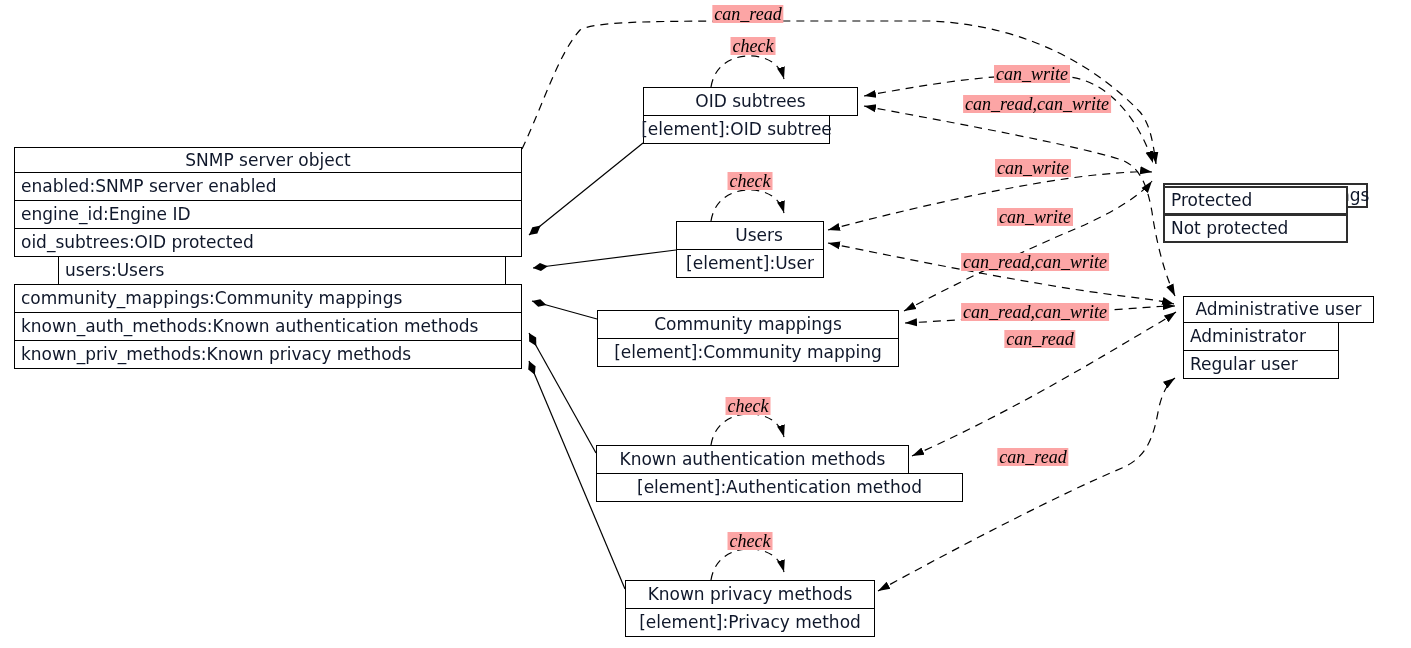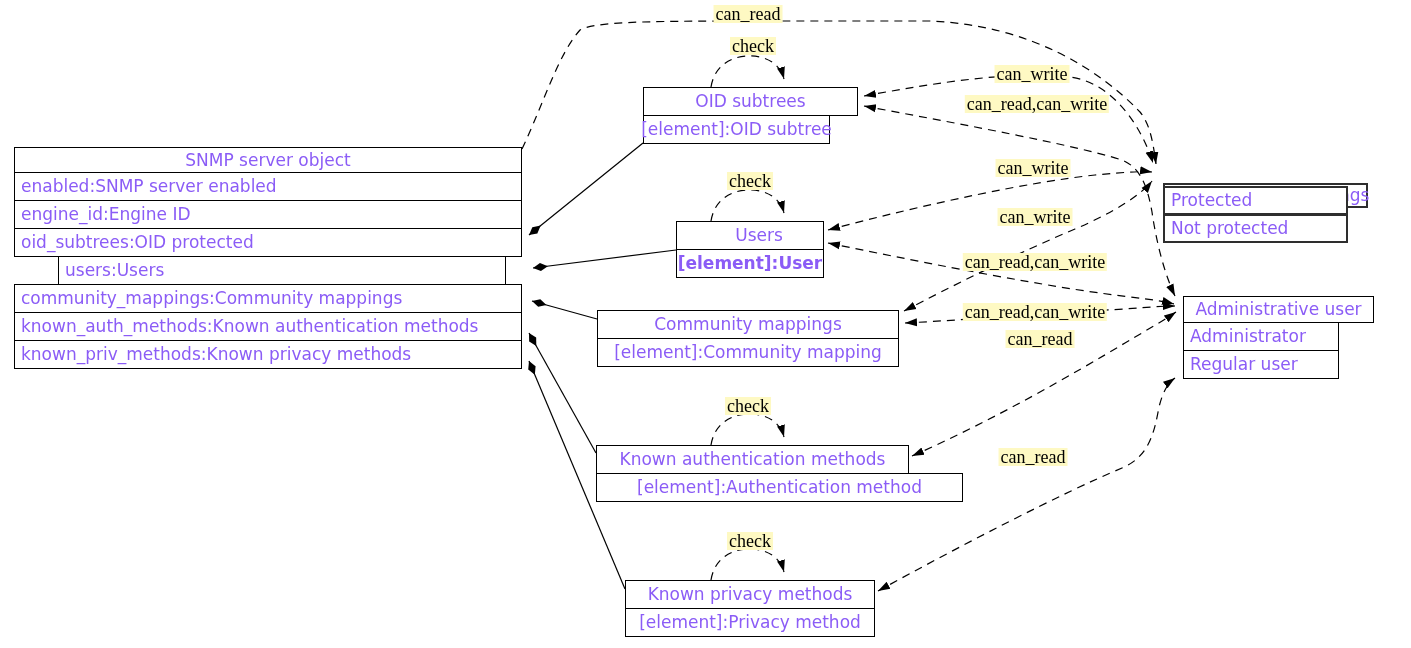--- a/index.html
+++ b/index.html
@@ -5,30 +5,30 @@
   html,body { margin:0; padding:0; background:#ffffff; }
   #stage {
     position:relative; width:1411px; height:648px; background:#ffffff;
     font-family:"DejaVu Sans", sans-serif; overflow:hidden;
   }
   #edges { position:absolute; left:0; top:0; width:1411px; height:648px; }
   .node { position:absolute; }
   .row {
     position:absolute; box-sizing:border-box; background:#ffffff;
     border:1px solid #000; display:flex; align-items:center;
-    font-size:17px; color:#8b5cf6; white-space:nowrap; line-height:1;
+    font-size:17px; color:#0f172a; white-space:nowrap; line-height:1;
   }
   .row.center { justify-content:center; }
   .row.left   { padding-left:6px; justify-content:flex-start; }
   .thick .row { border-width:2px; border-color:#2e2e2e; }
   .elabel {
     position:absolute; transform:translate(-50%,-50%);
     font-family:"Liberation Serif","DejaVu Serif", serif;
-    font-size:18px; color:#000; background:#fef9c3; padding:0 2px;
-    white-space:nowrap; line-height:1;
+    font-size:18px; color:#000; background:#fca5a5; padding:0 2px;
+    white-space:nowrap; line-height:1;font-style:italic;
   }
 </style>
 </head>
 <body>
 
 <div id="stage">
 
   <svg id="edges" viewBox="0 0 1411 648" xmlns="http://www.w3.org/2000/svg">
     <defs>
       <marker id="arr" orient="auto-start-reverse" markerUnits="userSpaceOnUse" markerWidth="14" markerHeight="10" refX="12" refY="5">
@@ -78,21 +78,21 @@
     <div class="row left" style="left:0; top:193px; width:508px; height:29px;">known_priv_methods:Known privacy methods</div>
   </div>
 
   <div class="node" style="left:643px; top:87px;">
     <div class="row center" style="left:0; top:0;    width:215px; height:29px;">OID subtrees</div>
     <div class="row center" style="left:0; top:28px; width:187px; height:29px;">[element]:OID subtree</div>
   </div>
 
   <div class="node" style="left:676px; top:221px;">
     <div class="row center" style="left:0; top:0;    width:148px; height:29px;padding-left:18px;">Users</div>
-    <div class="row center" style="left:0; top:28px; width:148px; height:29px;font-weight:bold;">[element]:User</div>
+    <div class="row center" style="left:0; top:28px; width:148px; height:29px;">[element]:User</div>
   </div>
 
   <div class="node" style="left:597px; top:310px;">
     <div class="row center" style="left:0; top:0;    width:302px; height:29px;">Community mappings</div>
     <div class="row center" style="left:0; top:28px; width:302px; height:29px;">[element]:Community mapping</div>
   </div>
 
   <div class="node" style="left:596px; top:445px;">
     <div class="row center" style="left:0; top:0;    width:313px; height:29px;">Known authentication methods</div>
     <div class="row center" style="left:0; top:28px; width:367px; height:29px;text-align:right;">[element]:Authentication method</div>

